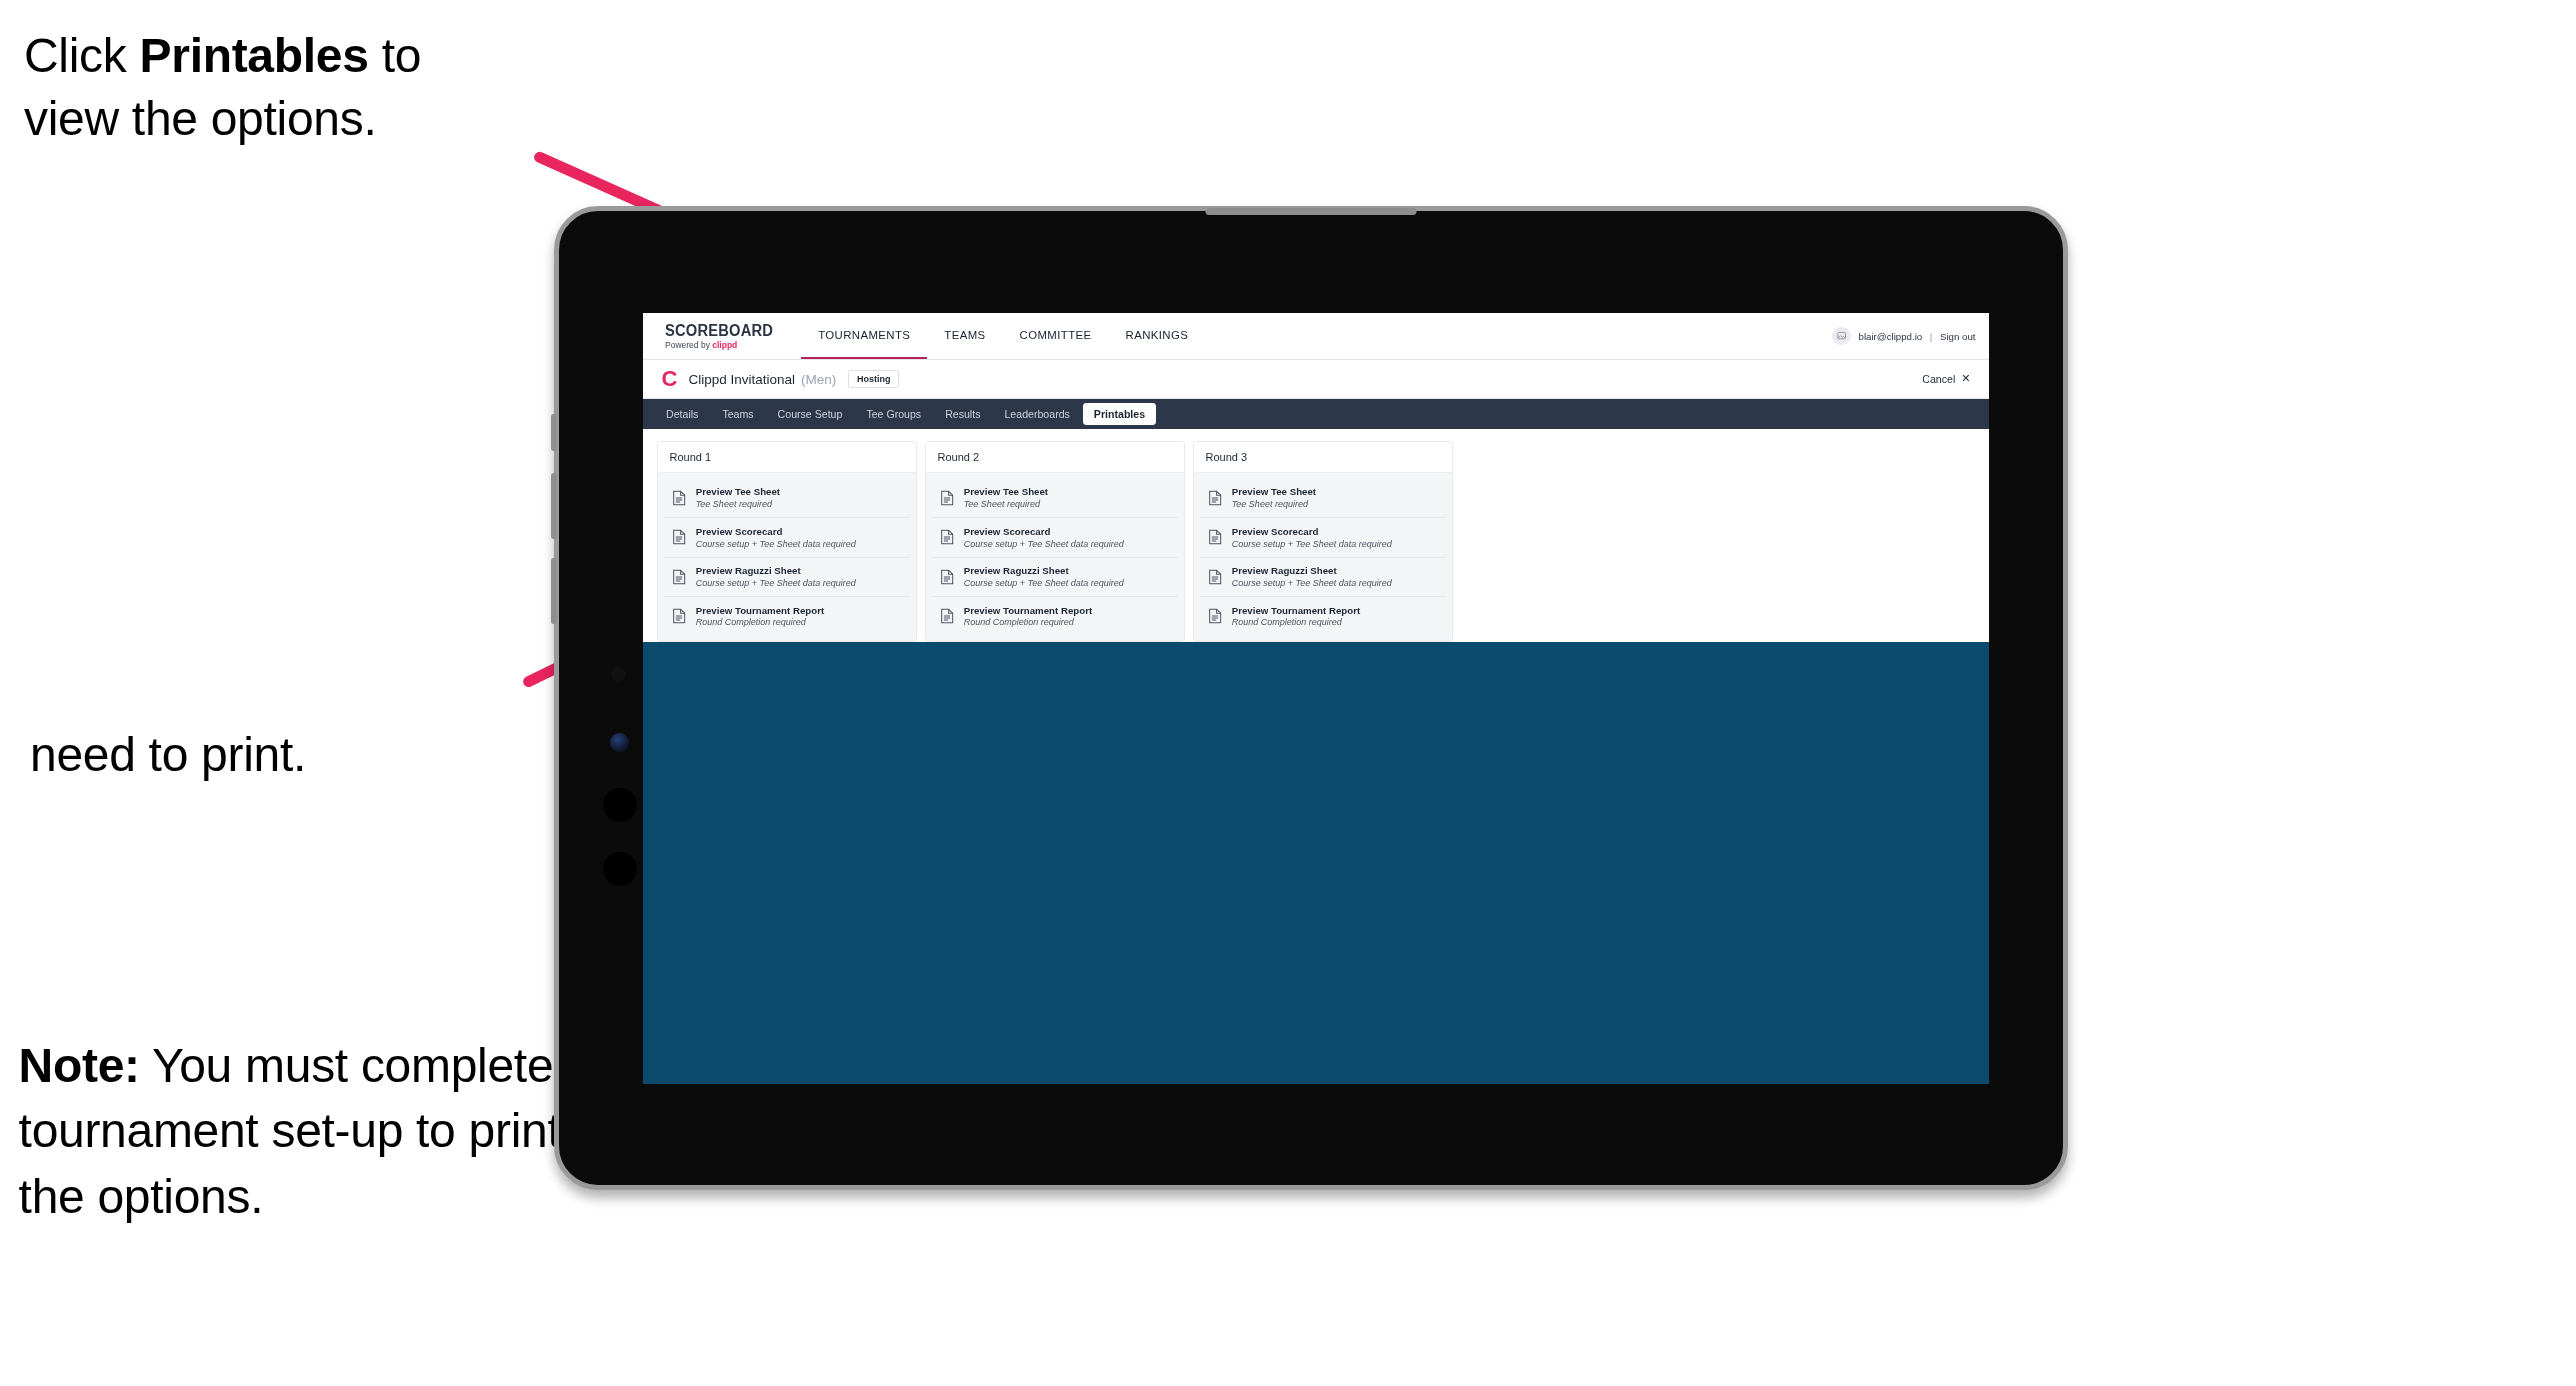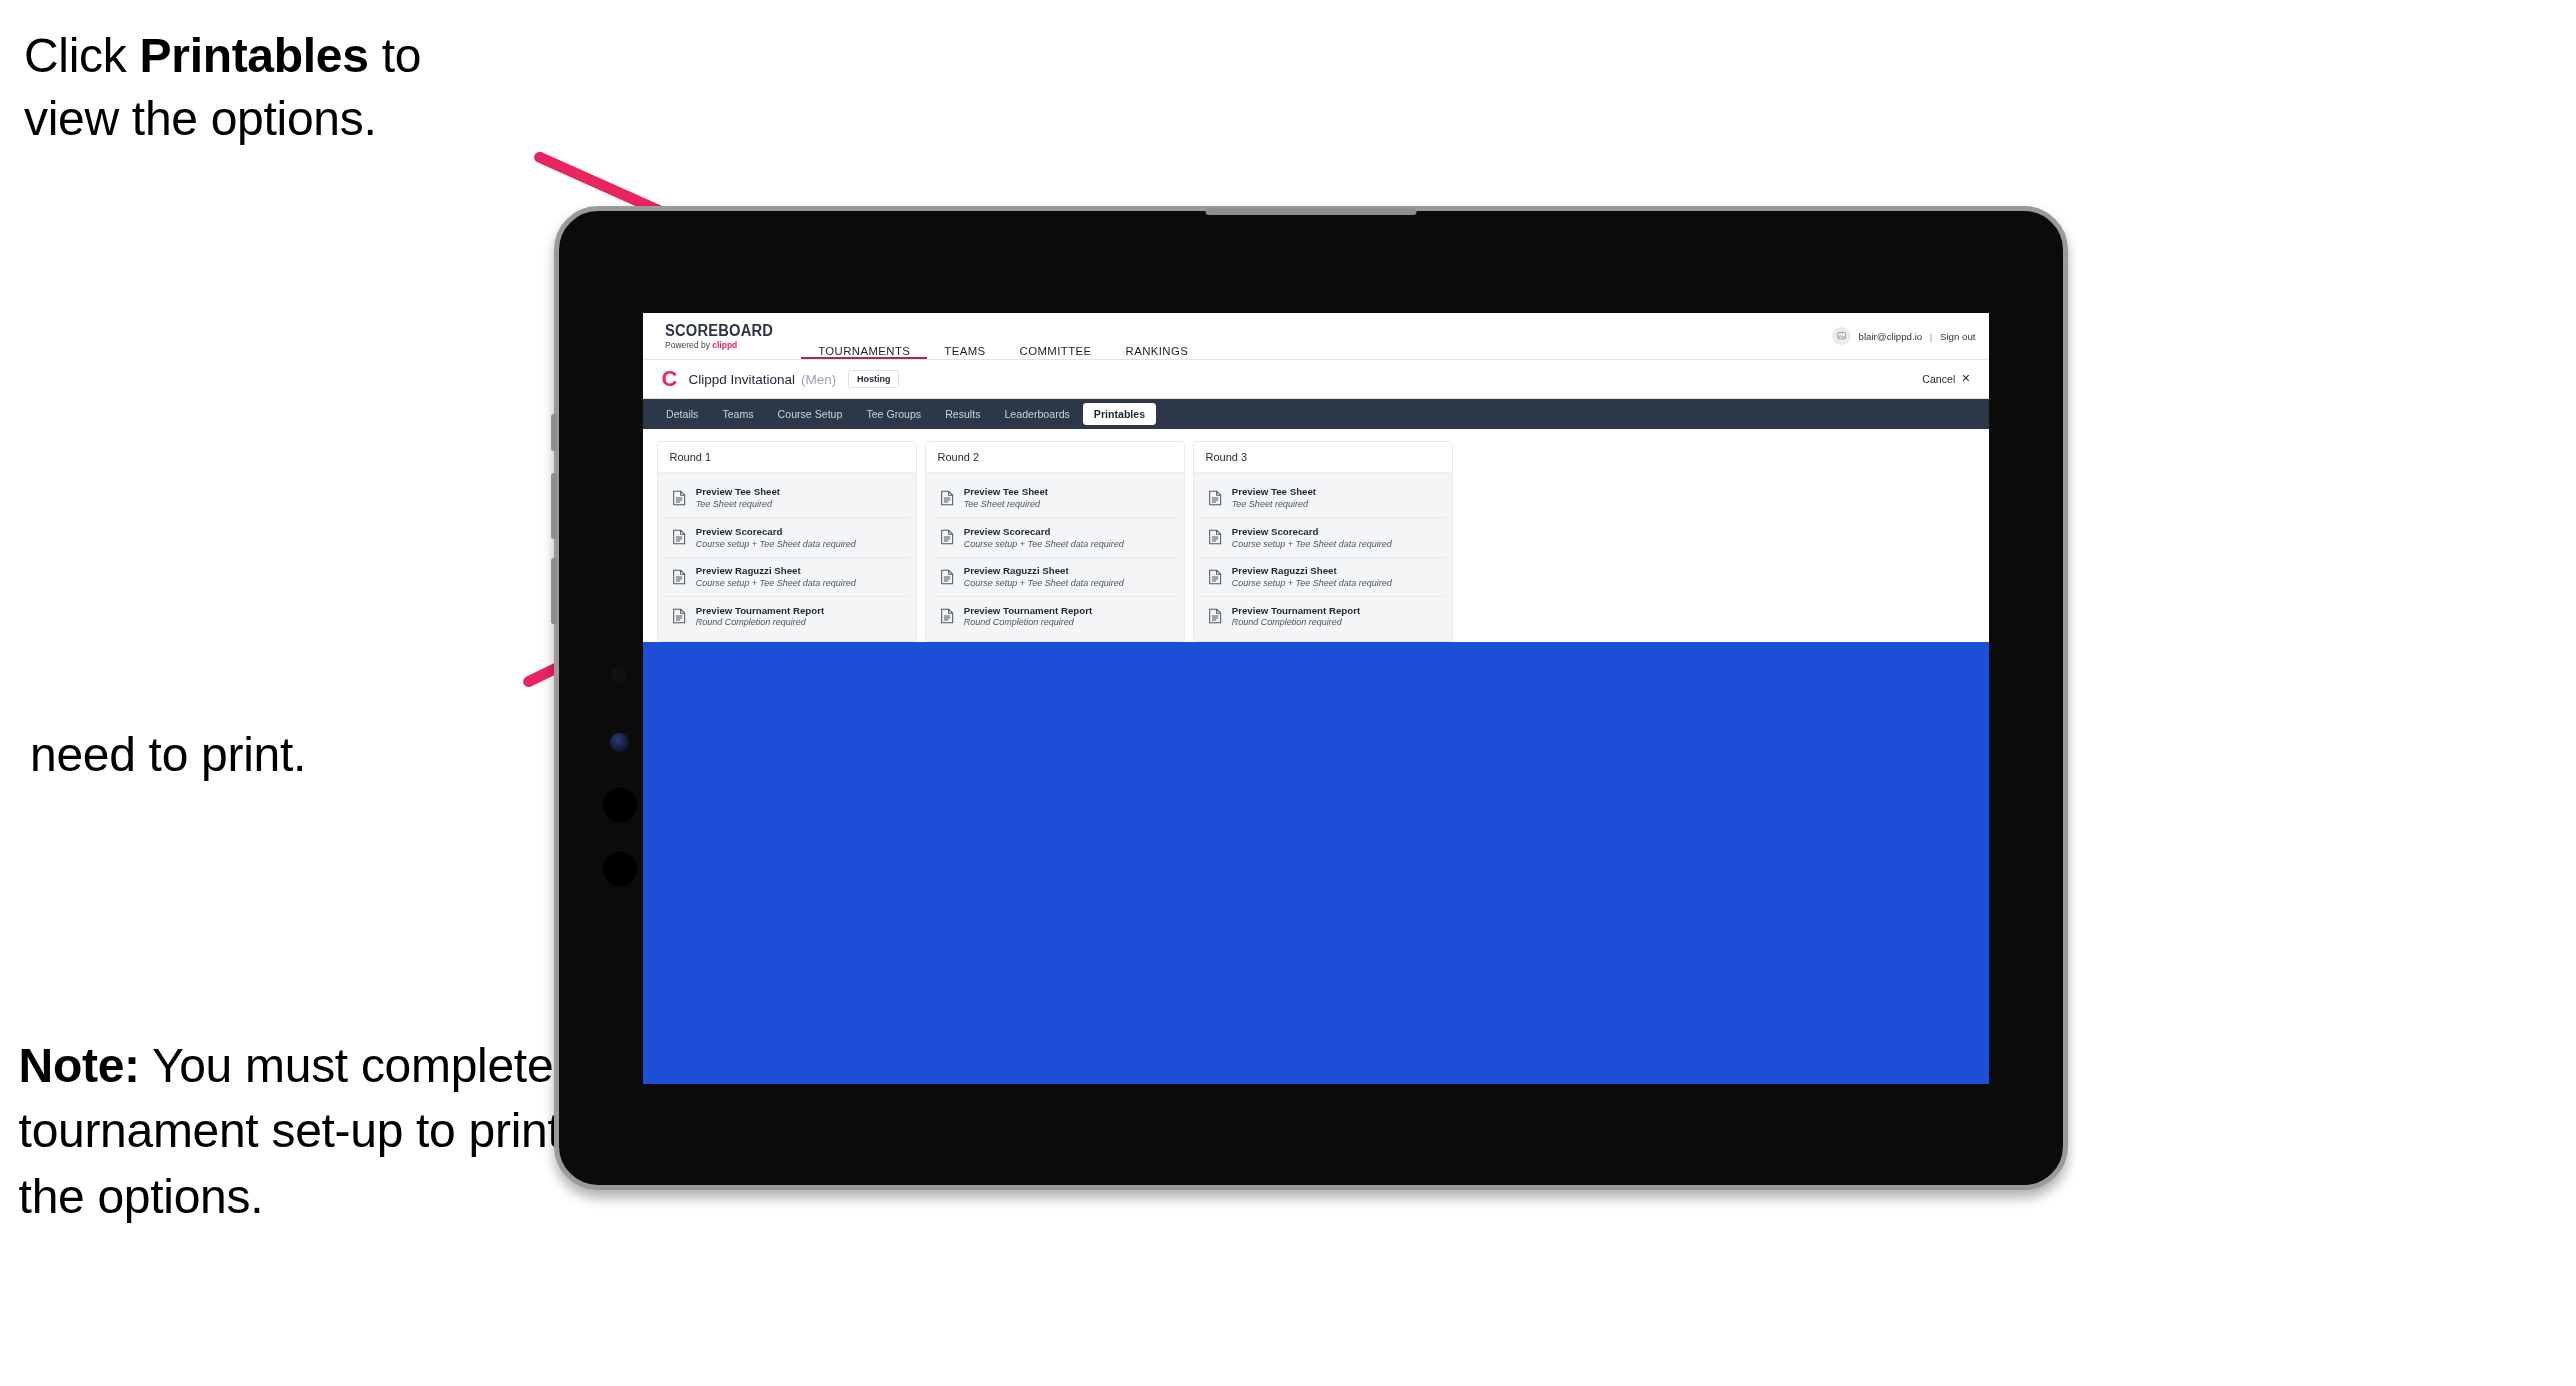--- a/index.html
+++ b/index.html
@@ -57,21 +57,21 @@
   #sensor-dot{ left: 51px; top: 522px; width: 18.6px; height: 18.6px;
                background: radial-gradient(circle at 40% 35%, #27407a 0%, #101a33 60%, #060912 100%); }
   #btn-dot-1 { left: 44px; top: 577px; width: 34px; height: 34px; background:#000; }
   #btn-dot-2 { left: 44px; top: 641px; width: 34px; height: 34px; background:#000; }
 
   
   #screen {
     position: absolute;
     left: 84px; top: 102px;
     width: 1346px; height: 771px;
-    background: #1d4ed8;
+    background: #0c4a6e;
     overflow: hidden;
   }
 
   
   #topbar {
     position: relative;
     height: 47px;
     background: #ffffff;
     border-bottom: 0.8px solid #e3e3e6;
     display: flex; align-items: stretch;
@@ -84,21 +84,21 @@
     color: #2b3444; line-height: 1;
     transform: scaleX(0.92); transform-origin: left center;
   }
   #brand-sub {
     font-size: 8.5px; color: #3c4657; margin-top: 2.5px; line-height:1;
   }
   #brand-sub .clippd { color:#e8255e; font-weight: 700; }
 
   #topnav { display:flex; align-items:stretch; }
   .topnav-item {
-    display:flex; align-items:flex-end;
+    display:flex; align-items:center;
     padding: 0 17px;
     font-size: 11.4px; letter-spacing: 0.4px;
     color: #16202e;
     border-bottom: 2.5px solid transparent;
     cursor: pointer;
   }
   .topnav-item.active { border-bottom-color: #b4235a; }
 
   #topbar-right {
     margin-left: auto; display:flex; align-items:center;

